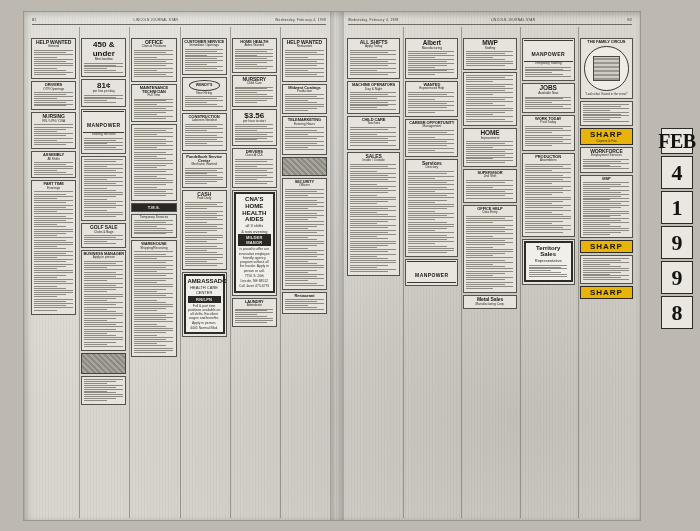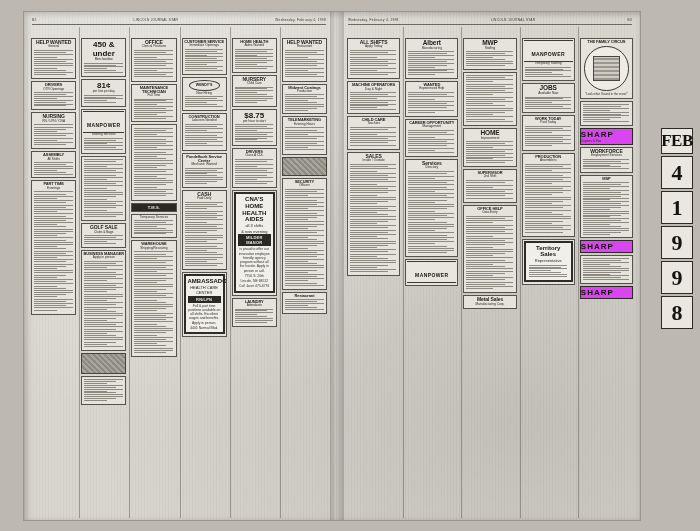--- a/index.html
+++ b/index.html
@@ -101,30 +101,30 @@
   .datestrip{
     position:absolute;right:6px;top:128px;width:34px;
     display:flex;flex-direction:column;align-items:center;gap:2px;
   }
   .datestrip .cell{
     width:30px;height:31px;border:1px solid #2c2a25;background:#e9e7e0;
     font-size:22px;font-weight:bold;color:#14130f;
     display:flex;align-items:center;justify-content:center;
     font-family:"Liberation Serif", serif;
   }
-  .datestrip .cell.mon{font-size:17px;height:24px;letter-spacing:-.5px;}
+  .datestrip .cell.mon{font-size:20px;height:24px;letter-spacing:-.5px;}
   
   .feature{
     border:2px solid #2e2c27;background:#f1efe9;padding:2px;text-align:center;
   }
   .feature .t1{font-size:6px;font-weight:bold;color:#14130f;line-height:1.1;}
   .feature .t2{font-size:4px;color:#2a2822;line-height:1.2;margin-top:1px;}
   .feature .t3{font-size:3.4px;color:#333029;line-height:1.25;margin-top:1px;}
   .sharp{
-    border:1px solid #2c2a25;background:#d946ef;padding:1px 0;
+    border:1px solid #2c2a25;background:#eab308;text-align:center;padding:1px 0;
   }
   .sharp .w{font-size:8px;font-weight:bold;letter-spacing:1px;color:#15130f;}
   .sharp .s{font-size:3.2px;color:#2e2c26;}
   .mpwr{
     text-align:center;border-top:1px solid #3c3a34;border-bottom:1px solid #3c3a34;
     padding:1px 0;background:#e9e6df;
   }
   .mpwr .w{font-size:5px;font-weight:bold;letter-spacing:.4px;color:#17150f;}
   .cap{font-size:3px;text-align:center;color:#32302a;line-height:1.2;display:block;}
 </style>
@@ -693,21 +693,21 @@
                 <i class="l"></i>
                 <i class="s"></i>
                 <i class="m"></i>
                 <i class="l"></i>
                 <i class="l"></i>
                 <i class="m"></i>
                 <i class="s"></i>
               </span>
           </div>
           <div class="ad">
-            <span class="price">$8.75</span>
+            <span class="price">$3.56</span>
             <span class="sub">per hour to start</span>
             <span class="lines tight">
                 <i class="l"></i>
                 <i class="m"></i>
                 <i class="l"></i>
                 <i class="s"></i>
                 <i class="l"></i>
                 <i class="m"></i>
                 <i class="l"></i>
                 <i class="m"></i>

